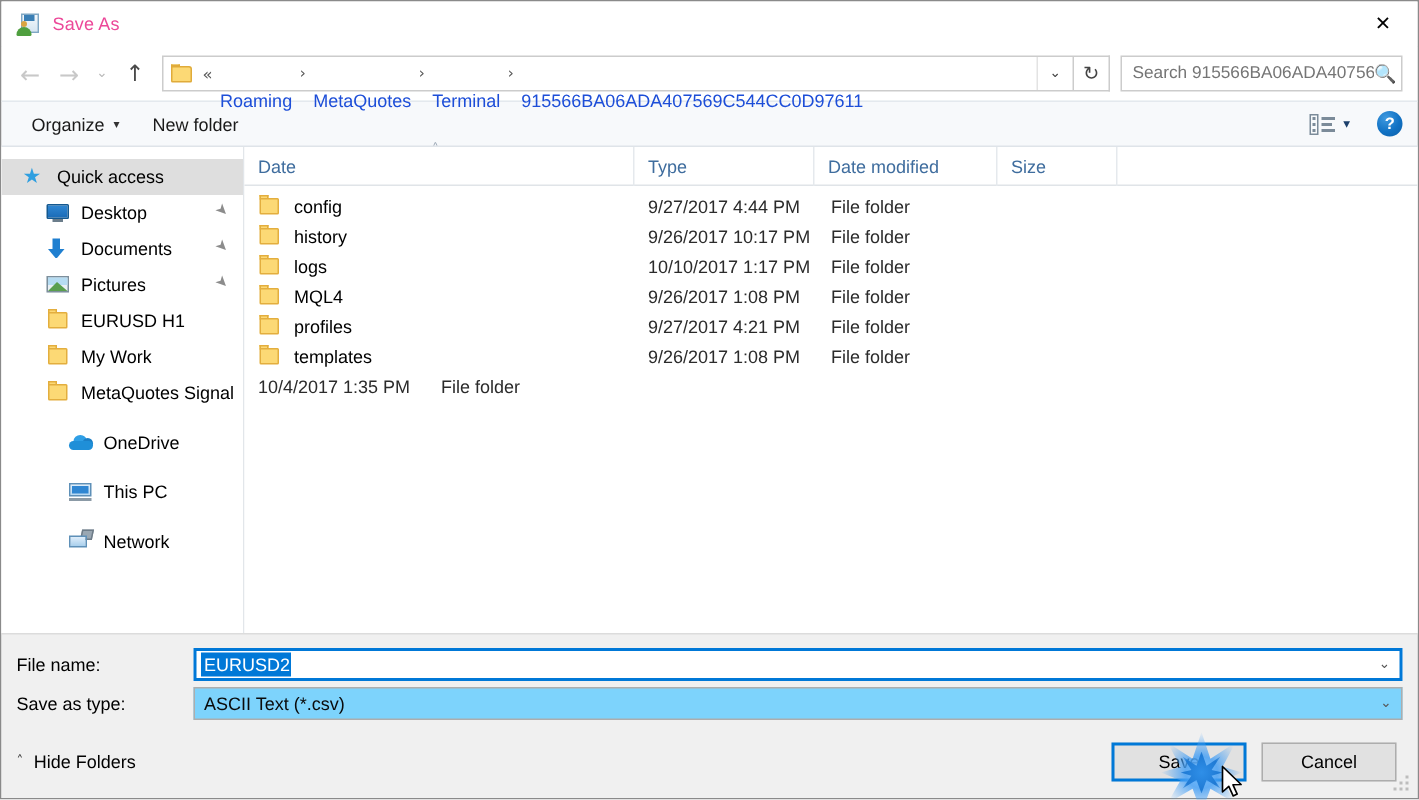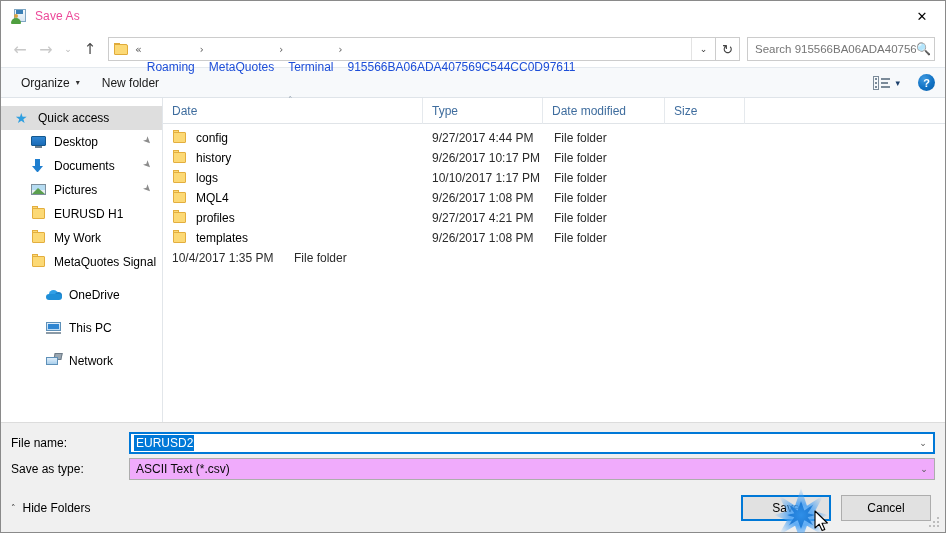--- a/index.html
+++ b/index.html
@@ -263,21 +263,21 @@
     font-size: 12px; color: #ffffff; background: #0078d7;
     padding: 1px 1px 1px 2px; margin-left: 3px; line-height: 14px;
   }
   .fn-caret {
     position: absolute; right: 0; top: 0; width: 20px; height: 18px;
     display: flex; align-items: center; justify-content: center;
     font-size: 9px; color: #555; font-family: "DejaVu Sans", sans-serif;
   }
   .type-wrap {
     flex: 1 1 auto; height: 22px; position: relative;
-    border: 1px solid #adadad; background: #f0abfc;
+    border: 1px solid #adadad; background: #7dd3fc;
     display: flex; align-items: center;
   }
   .type-value { font-size: 12px; color: #0a0a0a; padding-left: 6px; }
   .type-caret {
     position: absolute; right: 0; top: 0; width: 20px; height: 20px;
     display: flex; align-items: center; justify-content: center;
     font-size: 9px; color: #555; font-family: "DejaVu Sans", sans-serif;
   }
 
   

